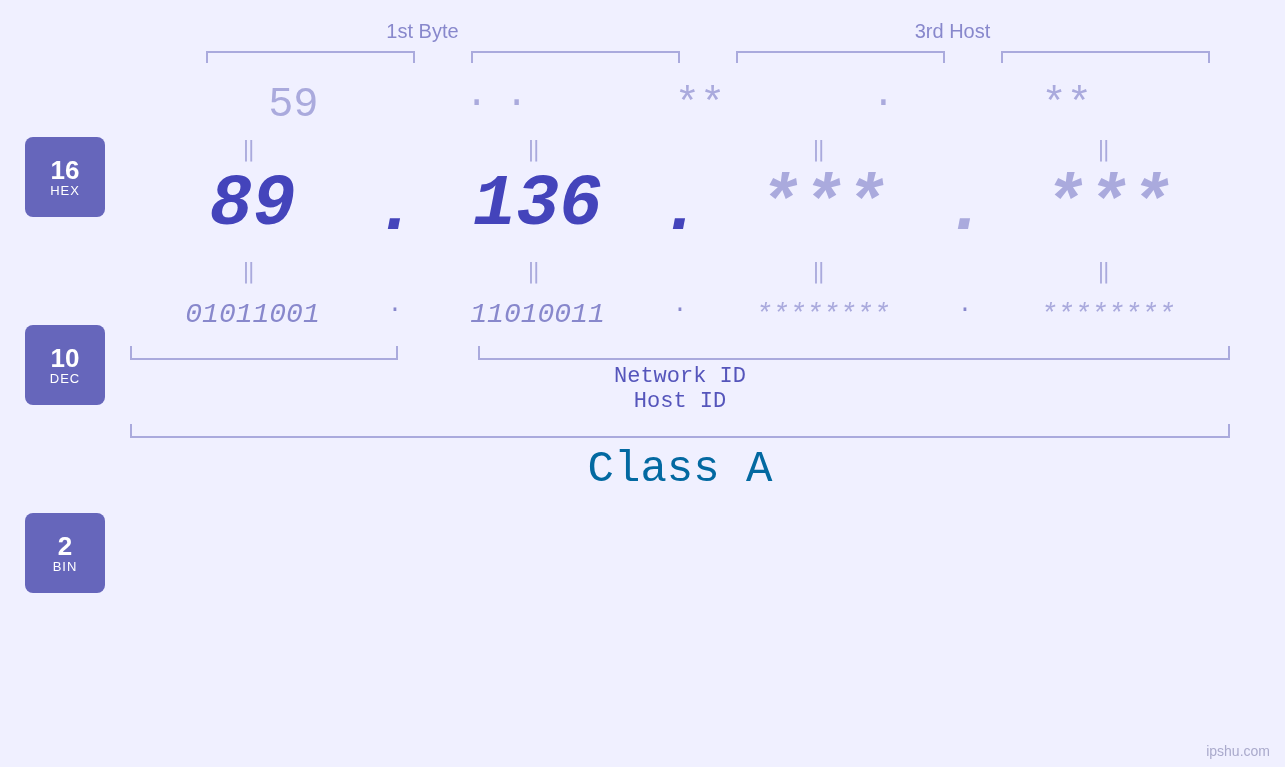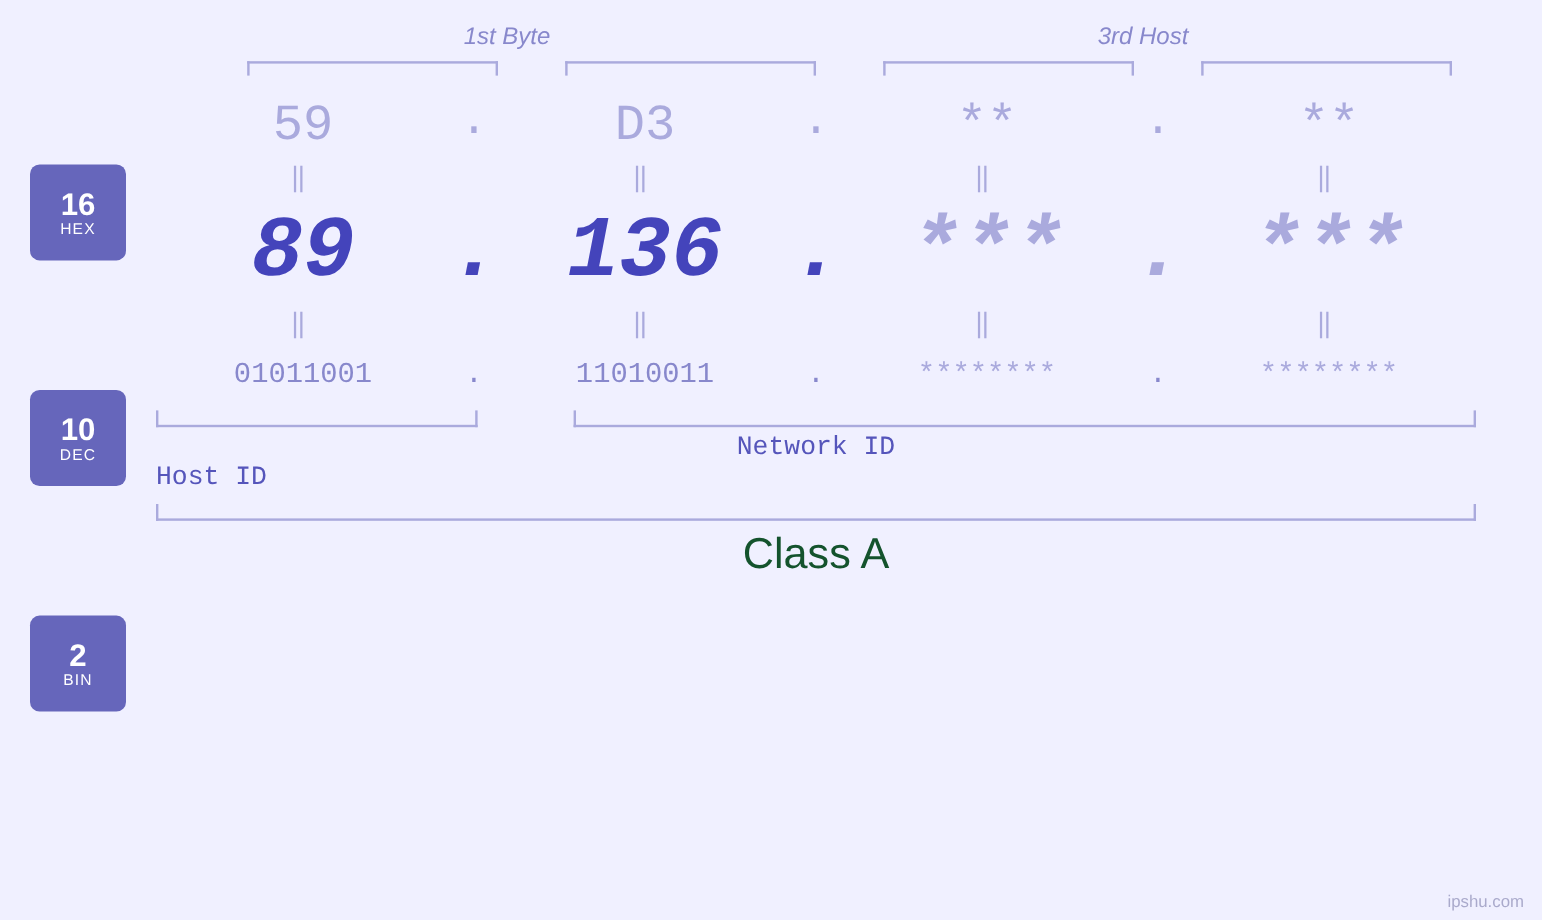--- a/index.html
+++ b/index.html
@@ -22,21 +22,20 @@
       padding-top: 20px;
     }
 
     
     .col-headers {
       display: flex;
       width: 1100px;
       margin-left: 130px;
       margin-bottom: 0px;
       position: relative;
-      font-style: italic;
     }
     .col-header {
       flex: 1;
       text-align: center;
       color: #8888cc;
       font-size: 20px;
       font-family: Arial, sans-serif;
       font-weight: normal;
       padding-bottom: 8px;
     }
@@ -85,21 +84,20 @@
     }
     .badge .badge-label {
       font-size: 13px;
       font-weight: normal;
       letter-spacing: 1px;
     }
 
     
     .data-row {
       display: flex;
-      align-items: center;
       width: 1100px;
       margin-left: 130px;
     }
 
     .cell {
       flex: 1;
       text-align: center;
       color: #5555cc;
     }
     .cell-hex {
@@ -107,23 +105,24 @@
       padding: 8px 0 0 0;
       color: #aaaadd;
     }
     .cell-dec {
       font-size: 72px;
       font-weight: bold;
       color: #4444bb;
       line-height: 1;
     }
     .cell-bin {
-      font-size: 24px;
+      font-size: 28px;
       color: #8888cc;
       padding: 8px 0;
+      font-style: italic;
     }
     .cell-masked {
       color: #aaaadd;
     }
 
     .sep {
       width: 40px;
       text-align: center;
       color: #4444bb;
     }
@@ -201,21 +200,20 @@
         <span class="badge-num">2</span>
         <span class="badge-label">BIN</span>
       </div>
     </div>
 
     <div style="flex:1; display:flex; flex-direction:column; justify-content:flex-start; padding-right:20px;">
 
       <div class="data-row" style="margin-left:0;">
         <div class="cell cell-hex">59</div>
         <div class="sep sep-hex">.</div>
-        <div class="cell cell-hex">D3</div>
         <div class="sep sep-hex">.</div>
         <div class="cell cell-hex cell-masked">**</div>
         <div class="sep sep-hex">.</div>
         <div class="cell cell-hex cell-masked">**</div>
       </div>
 
       <div class="equals-row" style="margin-left:0;">
         <div class="eq-cell">‖</div>
         <div class="eq-sep"></div>
         <div class="eq-cell">‖</div>
@@ -267,29 +265,29 @@
               <div style="flex:1; height:14px; border-left:2px solid #aaaadd; border-bottom:2px solid #aaaadd; border-right:2px solid #aaaadd;"></div>
             </div>
           </div>
         </div>
       </div>
 
       <div style="display:flex; width:1100px; margin-left:0; margin-top:4px; margin-bottom:6px;flex-direction:column;">
         <div style="flex:1; text-align:center; color:#5555bb; font-size:22px;">Network ID</div>
         <div style="width:40px;"></div>
         <div style="width:40px;"></div>
-        <div style="flex:3; text-align:left; color:#5555bb; font-size:22px;">Host ID</div>
+        <div style="flex:3; text-align:center; color:#5555bb; font-size:22px;">Host ID</div>
       </div>
 
       <div style="width:1100px; margin-left:0; margin-top:4px;">
         <div style="width:100%; height:14px; border-left:2px solid #aaaadd; border-bottom:2px solid #aaaadd; border-right:2px solid #aaaadd;"></div>
       </div>
 
       <div style="width:1100px; display:flex; justify-content:center; margin-top:6px;">
-        <span style="color:#14532d; font-size:36px; font-family:Liberation Sans, sans-serif; font-weight:normal;">Class A</span>
+        <span style="color:#0369a1; font-size:44px; font-family:Liberation Mono, monospace; font-weight:normal;">Class A</span>
       </div>
 
     </div>
   </div>
 
   <div class="watermark">ipshu.com</div>
 
 </div>
 
 </body></html>

